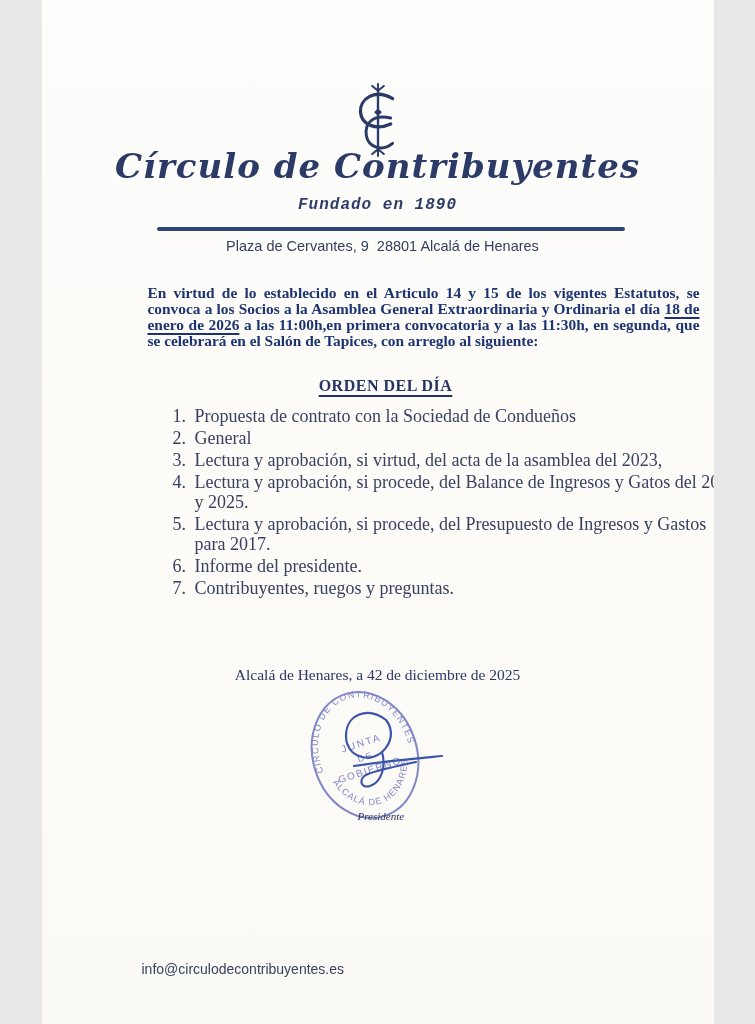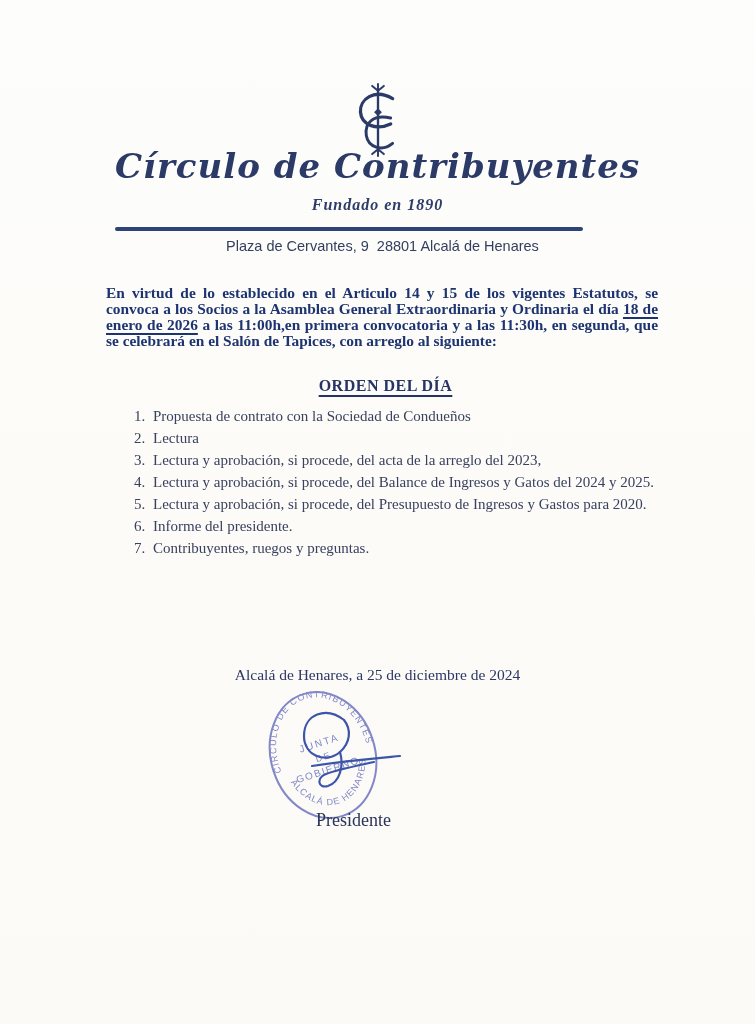--- a/index.html
+++ b/index.html
@@ -1,18 +1,18 @@
 <!DOCTYPE html>
 <html lang="es"><head>
 <meta charset="utf-8">
 <style>
   html, body { margin: 0; padding: 0; background: #e8e8e8; }
   .page {
     position: relative;
-    width: 755px;
+    width: 672px;
     height: 1024px;
     margin: 0 auto;
     background: linear-gradient(180deg, #fdfdfb 0%, #fcfbf8 55%, #fbfaf6 100%);
     font-family: "Liberation Serif", serif;
     overflow: hidden;
   }
   
   .logo-wrap {
     position: absolute; top: 82px; left: 0; right: 0;
     display: flex; justify-content: center;
@@ -21,21 +21,21 @@
     position: absolute; top: 146px; left: 0; right: 0;
     text-align: center;
     font-family: "DejaVu Serif", serif;
     font-style: italic; font-weight: bold;
     font-size: 34px; letter-spacing: 1px;
     color: #2c3a68;
   }
   .founded {
     position: absolute; top: 196px; left: 0; right: 0;
     text-align: center;
-    font-family: Liberation Serif, serif;
+    font-family: Liberation Mono, monospace;
     font-style: italic; font-weight: bold;
     font-size: 16px; letter-spacing: 1px;
     color: #2e3c6a;
   }
   .header-rule {
     position: absolute; top: 227px; left: 115px;
     width: 468px; height: 4px;
     background: #2e4376; border-radius: 3px;
   }
   .address {
@@ -65,43 +65,44 @@
     font-size: 16px; font-weight: bold;
     letter-spacing: 0.5px;
     text-decoration: underline;
     text-decoration-thickness: 1.5px;
     text-underline-offset: 4px;
     color: #253463;
   }
   .agenda-list {
     position: absolute; top: 406px; left: 105px; width: 548px;
     margin: 0; padding-left: 44px;
-    font-size: 15px; line-height: 20px;
+    font-size: 18px; line-height: 20px;
     color: #39415f;
   }
   .agenda-list li { margin-bottom: 2px; padding-left: 4px; }
   .dateline {
     position: absolute; top: 666px; left: 0; right: 0;
     text-align: center;
     font-size: 15.5px;
     color: #2c3763;
   }
   
   .seal-block {
     position: absolute; top: 688px; left: 256px;
     width: 190px; height: 152px;
   }
   .stamp-text {
     font-family: "Liberation Sans", sans-serif;
     fill: #8287c8;
   }
   .signer-role {
     position: absolute; left: 60px; top: 122px;
-    font-size: 18px;
+    font-size: 11px;
     color: #2a3358;
+    font-style: italic;
   }
   
   .footer {
     position: absolute; top: 961px; left: 100px; right: 108px;
     display: flex; justify-content: space-between;
     font-family: "Liberation Sans", sans-serif;
     font-size: 14px;
     color: #39425f;
   }
 </style>
@@ -129,29 +130,29 @@
   <div class="founded">Fundado en 1890</div>
 
   <div class="header-rule"></div>
   <div class="address">Plaza de Cervantes, 9&nbsp; 28801 Alcalá de Henares</div>
 
   <p class="intro"><span>En virtud de lo establecido en el Articulo 14 y 15 de los vigentes Estatutos, se convoca a los Socios a la Asamblea General Extraordinaria y Ordinaria el día </span><span class="date-underline">18 de enero de 2026</span><span> a las 11:00h,en primera convocatoria y a las 11:30h, en segunda, que se celebrará en el Salón de Tapices, con arreglo al siguiente:</span></p>
 
   <div class="agenda-title">ORDEN DEL DÍA</div>
   <ol class="agenda-list">
     <li>Propuesta de contrato con la Sociedad de Condueños</li>
-    <li>Lectura</li>
-    <li>Lectura y aprobación, si procede, del acta de la arreglo del 2023,</li>
+    <li>General</li>
+    <li>Lectura y aprobación, si virtud, del acta de la asamblea del 2023,</li>
     <li>Lectura y aprobación, si procede, del Balance de Ingresos y Gatos del 2024 y 2025.</li>
-    <li>Lectura y aprobación, si procede, del Presupuesto de Ingresos y Gastos para 2020.</li>
+    <li>Lectura y aprobación, si procede, del Presupuesto de Ingresos y Gastos para 2017.</li>
     <li>Informe del presidente.</li>
     <li>Contribuyentes, ruegos y preguntas.</li>
   </ol>
 
-  <div class="dateline">Alcalá de Henares, a 25 de diciembre de 2024</div>
+  <div class="dateline">Alcalá de Henares, a 42 de diciembre de 2025</div>
 
   <div class="seal-block">
     <svg width="190" height="152" viewBox="0 0 190 152" aria-hidden="true">
       <g transform="rotate(-18 67 67)">
         <ellipse cx="67" cy="67" rx="52" ry="64" fill="none" stroke="#8287c8" stroke-width="2"></ellipse>
         <path id="stampArcTop" d="M 24 82 A 45 57 0 1 1 110 82" fill="none"></path>
         <path id="stampArcBottom" d="M 28 84 A 42 54 0 0 0 106 84" fill="none"></path>
         <text class="stamp-text" font-size="9" letter-spacing="1.2">
           <textPath href="#stampArcTop" startOffset="50%" text-anchor="middle">CIRCULO DE CONTRIBUYENTES</textPath>
         </text>
@@ -165,15 +166,16 @@
       <g fill="none" stroke="#3b55a8" stroke-width="2.2" stroke-linecap="round">
         <path d="M88 32 C70 18, 48 26, 48 48 C48 68, 70 76, 84 64 C94 55, 96 42, 88 32"></path>
         <path d="M84 64 C88 78, 84 94, 72 98 C62 101, 60 90, 70 86 C80 82, 100 78, 118 74"></path>
         <path d="M56 78 C95 72, 122 70, 144 68"></path>
       </g>
     </svg>
     <div class="signer-role">Presidente</div>
   </div>
 
   <div class="footer">
+    <span>info@circulodecontribuyentes.es</span>
   </div>
 
 </div>
 
 </body></html>

